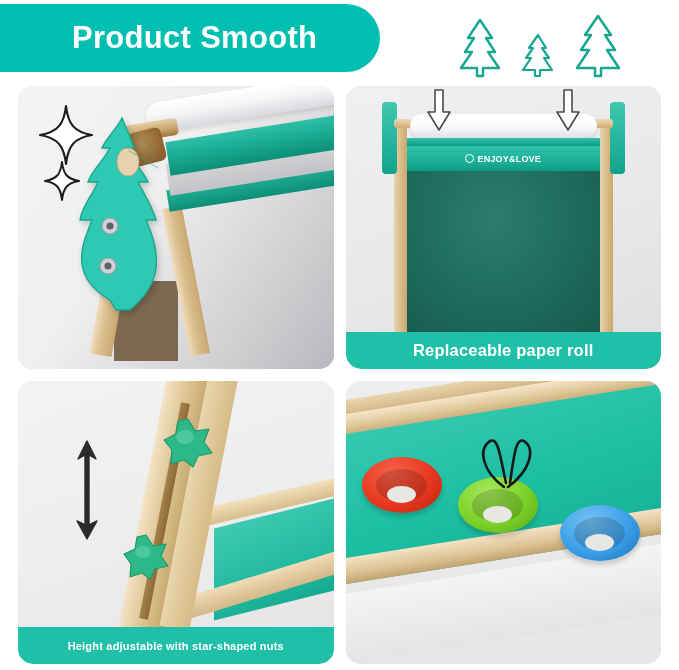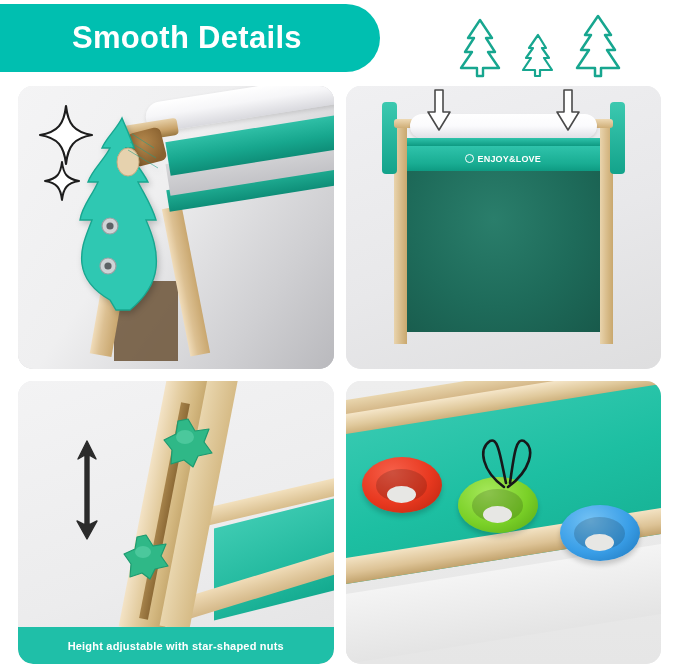--- a/index.html
+++ b/index.html
@@ -289,21 +289,21 @@
   .cup3 { left: 214px; top: 124px; }
   .wire { position: absolute; left: 118px; top: 56px; width: 84px; height: 52px; }
 </style>
 </head>
 <body>
 
 <div class="page">
 
   <div class="header">
     <div class="header-banner">
-      <span class="header-title">Smooth Details</span>
+      <span class="header-title">Product Smooth</span>
     </div>
     <div class="trees">
       <svg width="50" height="62" viewBox="0 0 50 62">
         <path d="M25 4 L13 22 L19 22 L10 36 L17 36 L6 52 L22 52 L22 60 L28 60 L28 52 L44 52 L33 36 L40 36 L31 22 L37 22 Z" fill="none" stroke="#17A68F" stroke-width="2.4" stroke-linejoin="round"></path>
       </svg>
       <svg width="38" height="46" viewBox="0 0 38 46">
         <path d="M19 3 L10 16 L14 16 L7 26 L12 26 L4 38 L16 38 L16 44 L21 44 L21 38 L33 38 L25 26 L30 26 L23 16 L27 16 Z" fill="none" stroke="#17A68F" stroke-width="2.2" stroke-linejoin="round"></path>
       </svg>
       <svg width="54" height="66" viewBox="0 0 54 66">
         <path d="M27 4 L14 23 L20 23 L10 38 L18 38 L6 56 L24 56 L24 64 L30 64 L30 56 L48 56 L36 38 L44 38 L34 23 L40 23 Z" fill="none" stroke="#17A68F" stroke-width="2.5" stroke-linejoin="round"></path>
@@ -372,20 +372,21 @@
         </div>
         <div class="p2-board"></div>
 
         <svg class="arrowbox a1" viewBox="0 0 26 44">
           <path d="M9 2 L17 2 L17 24 L24 24 L13 42 L2 24 L9 24 Z" fill="#ffffff" stroke="#4a4a4a" stroke-width="1.6" stroke-linejoin="round"></path>
         </svg>
         <svg class="arrowbox a2" viewBox="0 0 26 44">
           <path d="M9 2 L17 2 L17 24 L24 24 L13 42 L2 24 L9 24 Z" fill="#ffffff" stroke="#4a4a4a" stroke-width="1.6" stroke-linejoin="round"></path>
         </svg>
       </div>
+      <div class="caption">Replaceable paper roll</div>
     </div>
 
     <div class="panel">
       <div class="photo">
         <div class="p3-bg"></div>
         <div class="p3-trayedge"></div>
         <div class="p3-tray"></div>
         <div class="p3-cross"></div>
         <div class="p3-slatA"></div>
         <div class="p3-groove"></div>

